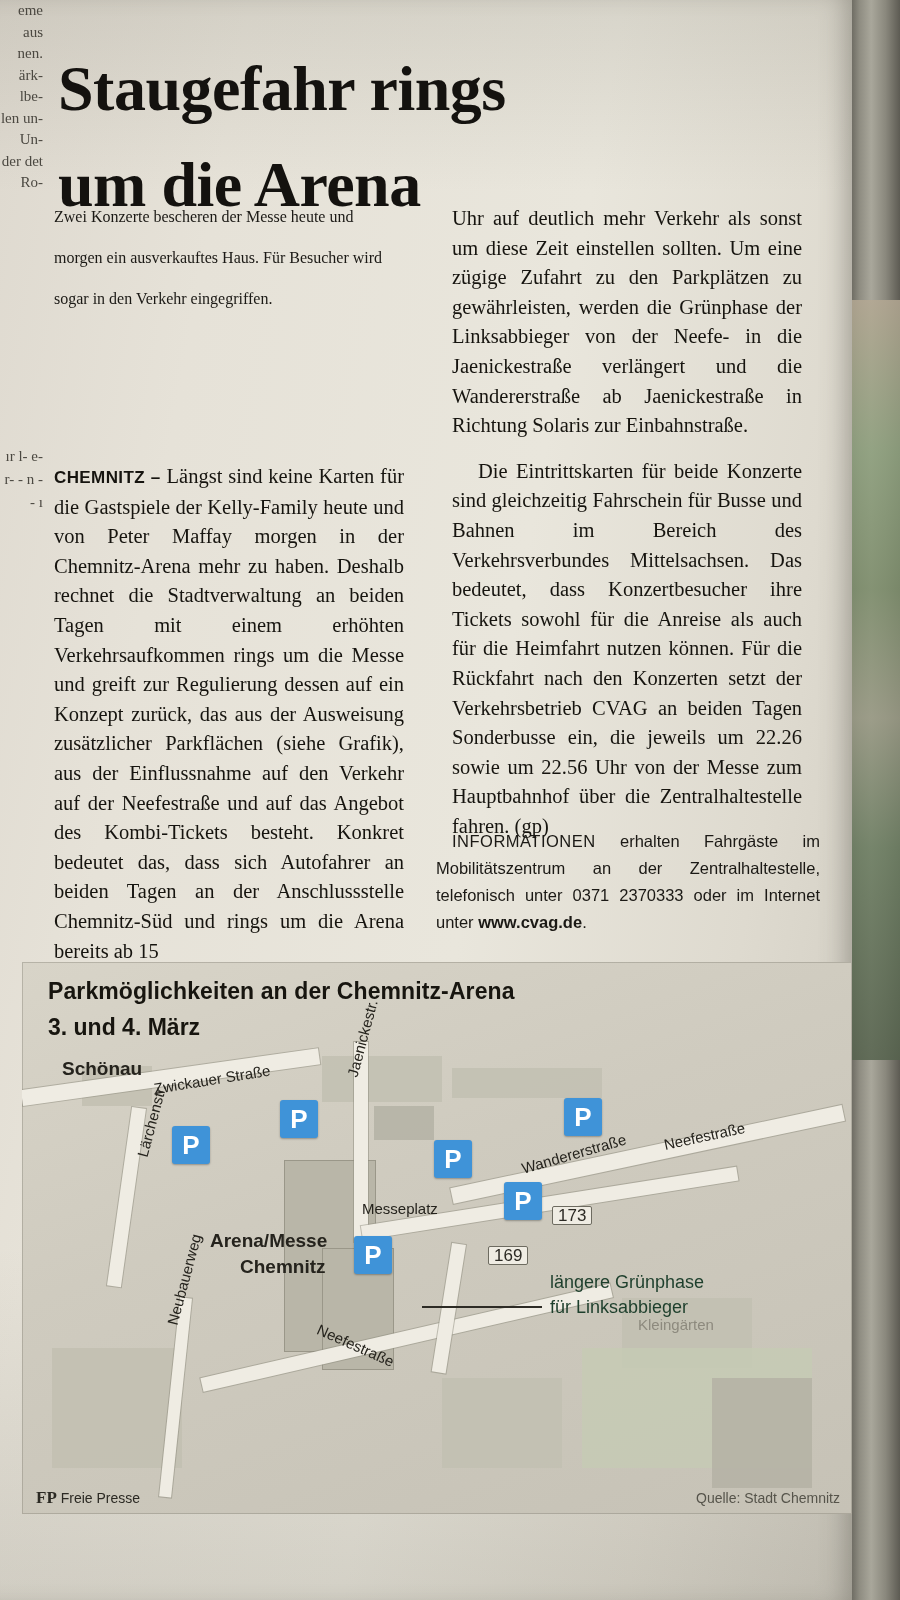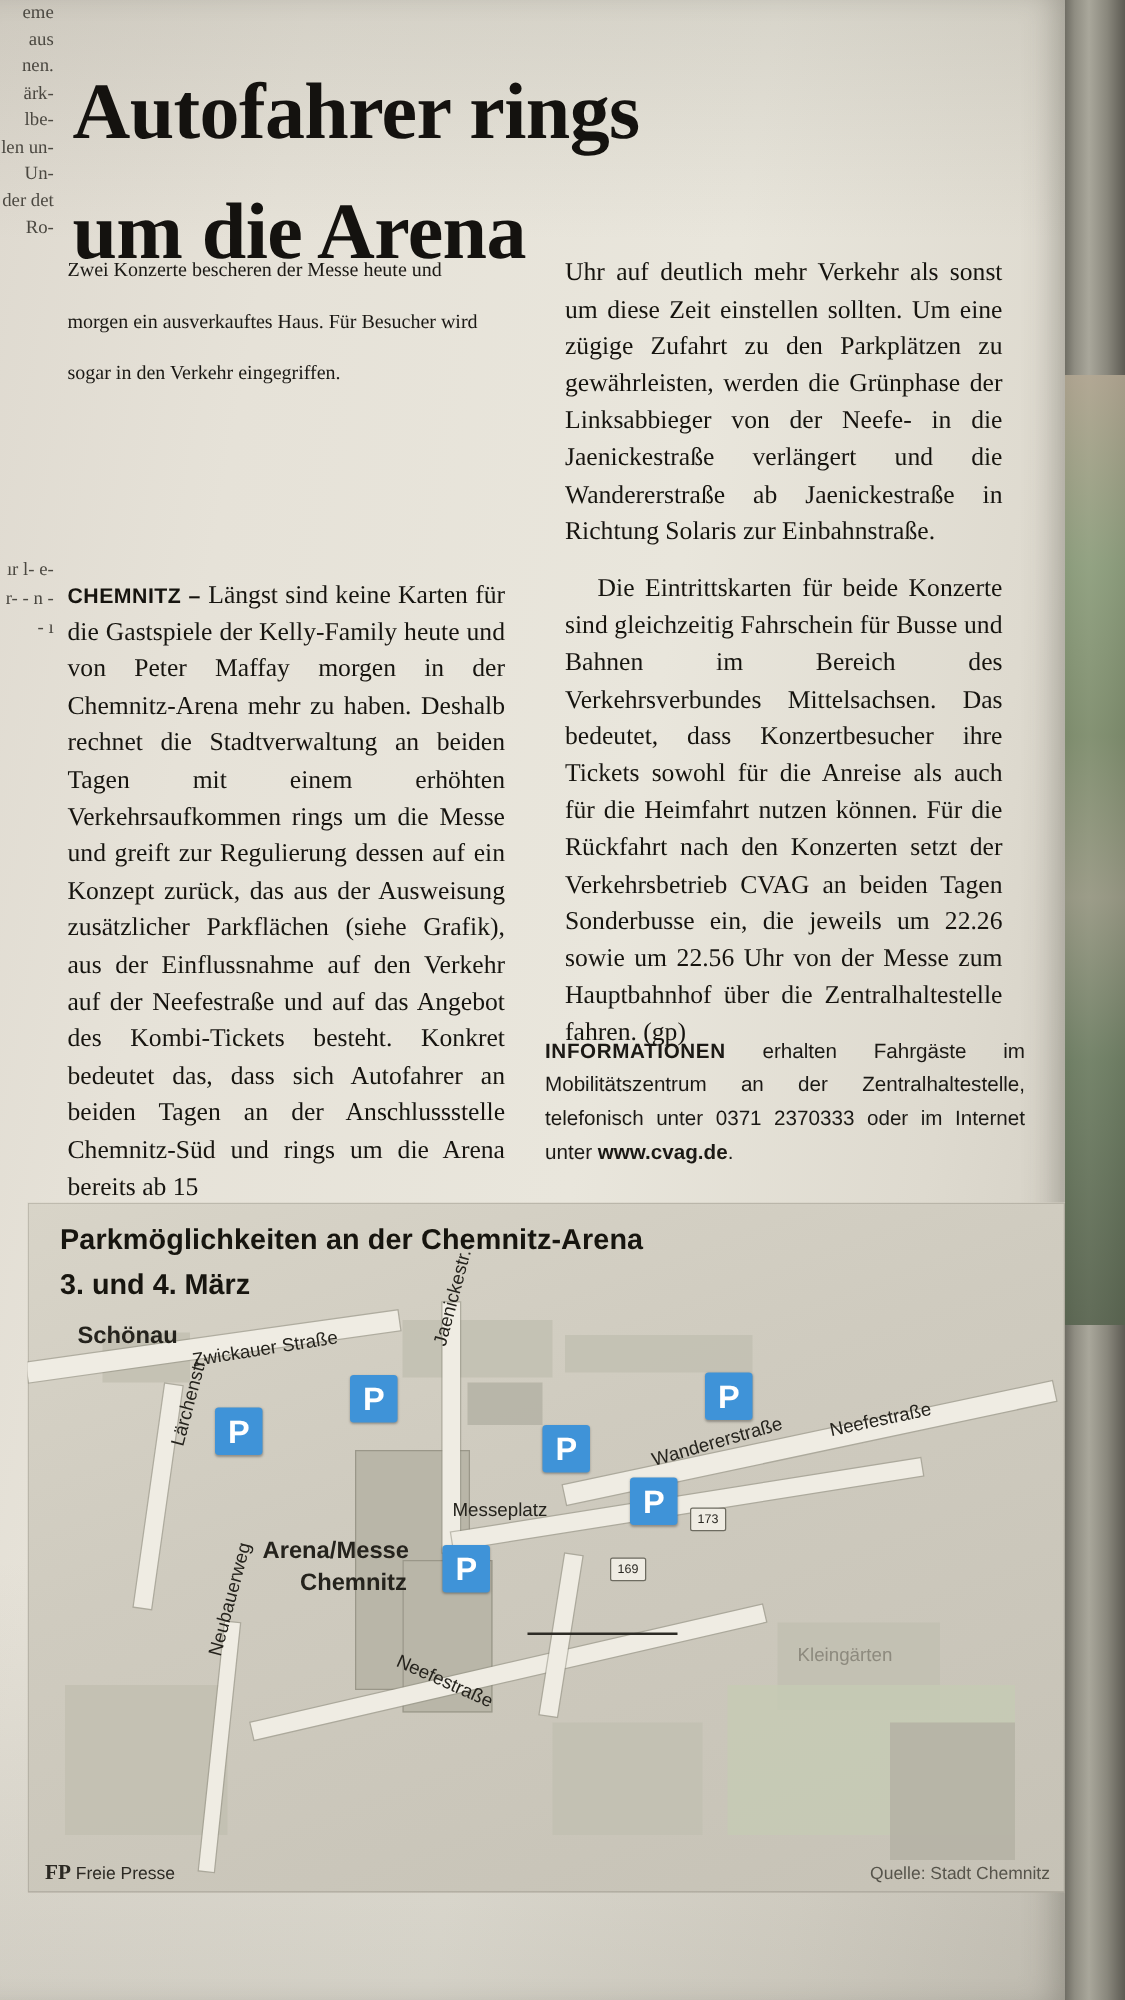--- a/index.html
+++ b/index.html
@@ -128,21 +128,21 @@
     position: absolute;
     left: 436px;
     top: 828px;
     width: 384px;
     font-family: "Liberation Sans", sans-serif;
     font-size: 16.5px;
     line-height: 27px;
     color: #1b1915;
     text-align: justify;
   }
-  .infobox .kicker { font-weight: bold; letter-spacing: .5px; }
+  .infobox .kicker { font-weight: normal; letter-spacing: .5px; margin-left: 16px; }
   .infobox .url { font-weight: bold; }
 
   
   .graphic {
     position: absolute;
     left: 22px;
     top: 962px;
     width: 830px;
     height: 552px;
     background: linear-gradient(160deg, #d8d4c8 0%, #cfcbbf 40%, #c6c2b6 100%);
@@ -188,21 +188,21 @@
     font-family: "Liberation Sans", sans-serif;
     font-weight: bold;
     font-size: 26px;
     line-height: 38px;
     text-align: center;
     border-radius: 3px;
     box-shadow: 0 1px 2px rgba(0,0,0,.3);
   }
   .roadnum {
     position: absolute;
-    font-size: 10px;
+    font-size: 17px;
     color: #2c2a24;
     background: #efece3;
     border: 1px solid #6d6b60;
     padding: 0 5px;
     border-radius: 2px;
     line-height: 17px;
   }
   .mlabel {
     position: absolute;
     font-family: "Liberation Sans", sans-serif;
@@ -261,21 +261,21 @@
   <div class="edge">
     <div class="photo-strip"></div>
   </div>
 
   <div class="gutter">
     <div class="g-top">eme aus nen. ärk- lbe- len un- Un- der det Ro-</div>
     <div class="g-mid">ır l- e- r- - n - - ı</div>
   </div>
 
   <h1 class="headline">
-    <span>Autofahrer rings</span>
+    <span>Staugefahr rings</span>
     <span class="l2">um die Arena</span>
   </h1>
 
   <div class="lead">Zwei Konzerte bescheren der Messe heute und morgen ein ausverkauftes Haus. Für Besucher wird sogar in den Verkehr eingegriffen.</div>
 
   <div class="col col-left">
     <p><span class="dateline">CHEMNITZ –</span> <span>Längst sind keine Karten für die Gastspiele der Kelly-Family heute und von Peter Maffay morgen in der Chemnitz-Arena mehr zu haben. Deshalb rechnet die Stadtverwaltung an beiden Tagen mit einem erhöhten Verkehrsaufkommen rings um die Messe und greift zur Regulierung dessen auf ein Konzept zurück, das aus der Ausweisung zusätzlicher Parkflächen (siehe Grafik), aus der Einflussnahme auf den Verkehr auf der Neefestraße und auf das Angebot des Kombi-Tickets besteht. Konkret bedeutet das, dass sich Autofahrer an beiden Tagen an der Anschlussstelle Chemnitz-Süd und rings um die Arena bereits ab 15</span></p>
   </div>
 
   <div class="col col-right">
@@ -333,20 +333,24 @@
       <div class="mlabel rot-4" style="left:642px; top:88px;">Neefestraße</div>
       <div class="mlabel" style="left:340px; top:152px;">Messeplatz</div>
       <div class="mlabel rot-6" style="left:150px; top:268px;">Neubauerweg</div>
       <div class="mlabel rot-5" style="left:296px; top:272px;">Neefestraße</div>
       <div class="mlabel faint" style="left:616px; top:268px;">Kleingärten</div>
 
       <div class="mlabel big" style="left:188px; top:182px;">Arena/Messe</div>
       <div class="mlabel big" style="left:218px; top:208px;">Chemnitz</div>
 
       <div class="leader" style="left:400px; top:258px; width:120px;"></div>
+      <div class="callout" style="left:528px; top:222px;">
+        <div>längere Grünphase</div>
+        <div>für Linksabbieger</div>
+      </div>
     </div>
 
     <div class="source">Quelle: Stadt Chemnitz</div>
     <div class="fp">
       <b>FP</b>
       <span>Freie Presse</span>
     </div>
   </div>
 </div>
 

